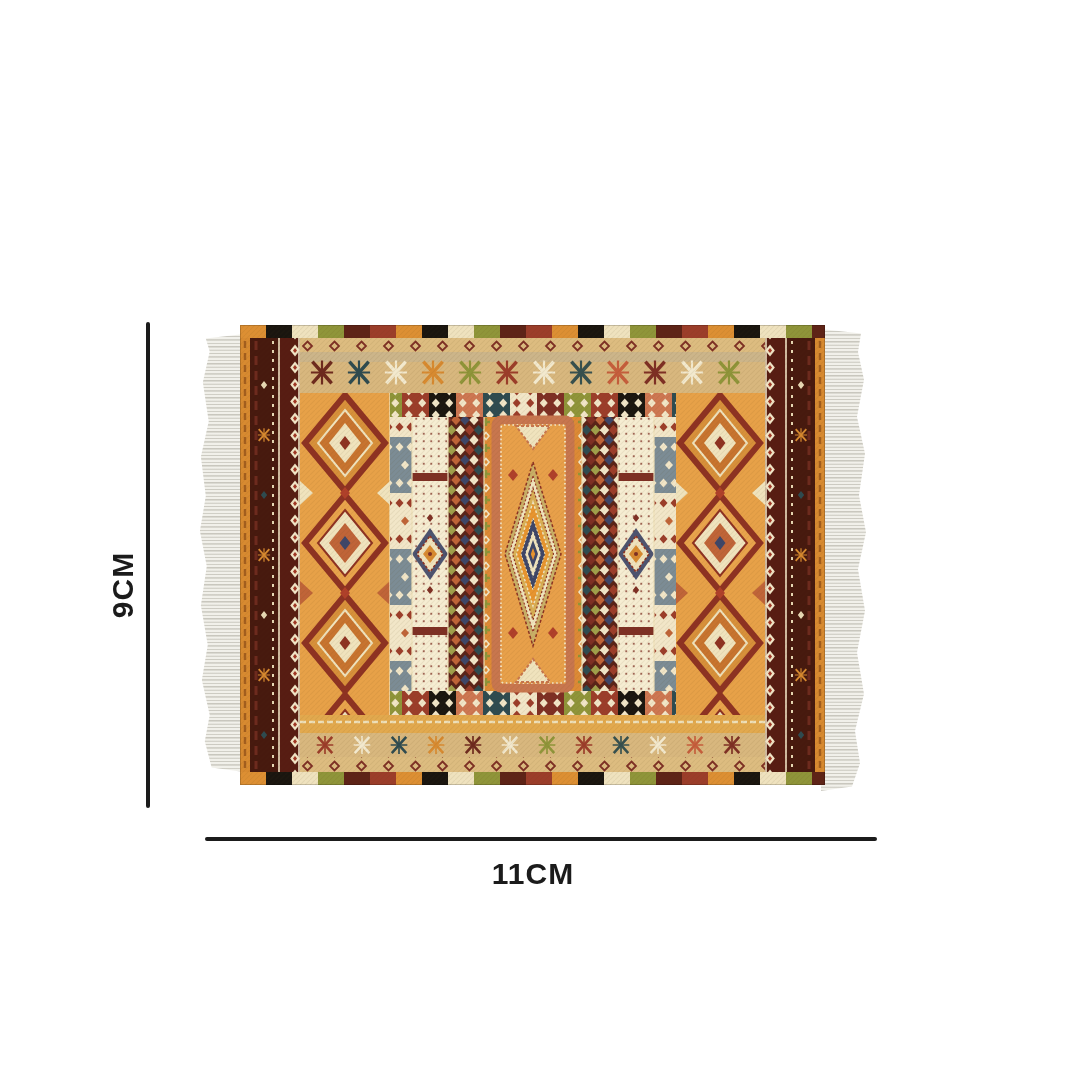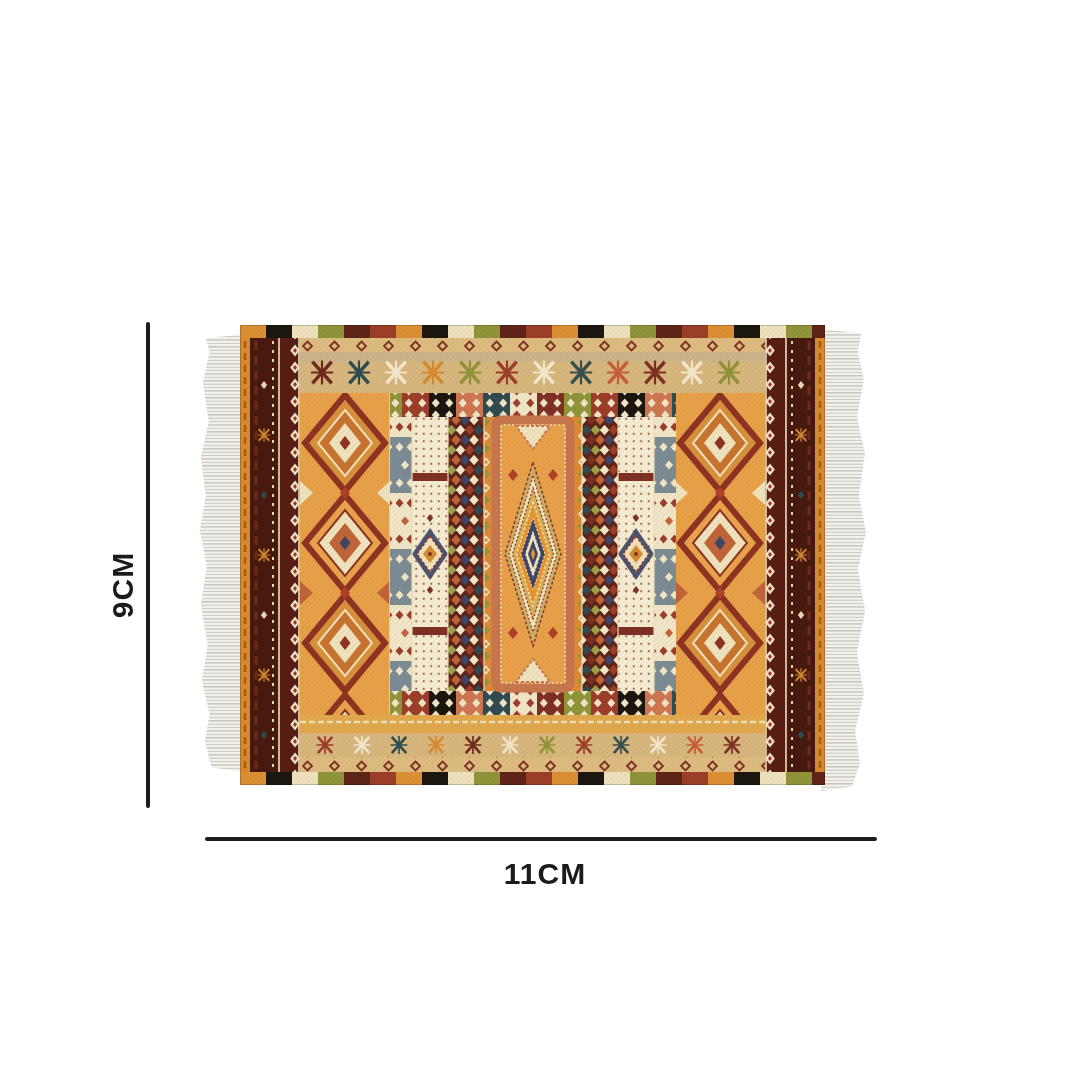--- a/index.html
+++ b/index.html
@@ -10,21 +10,21 @@
     --olive:#8F9539; --teal:#2E4B50; --navy:#3E4668; --gold:#D8AE55; --black:#1A150F;
   }
   html,body{margin:0;padding:0;}
   body{background:var(--bg);font-family:"Liberation Sans",sans-serif;}
   .stage{position:relative;width:1080px;height:1080px;background:var(--bg);overflow:hidden;}
 
   .dim-line-v{position:absolute;left:146px;top:322px;width:4px;height:486px;background:var(--line);border-radius:2px;}
   .dim-line-h{position:absolute;left:205px;top:837px;width:672px;height:4px;background:var(--line);border-radius:2px;}
   .dim-label{position:absolute;color:var(--line);font-weight:700;font-size:30px;letter-spacing:1px;text-align:center;}
   .dim-label.h-label{left:63px;top:565px;width:120px;height:40px;line-height:40px;transform:rotate(-90deg);}
-  .dim-label.w-label{left:209px;top:854px;width:672px;height:40px;line-height:40px;}
+  .dim-label.w-label{left:197px;top:854px;width:672px;height:40px;line-height:40px;}
 
   .fringe{position:absolute;background:repeating-linear-gradient(to bottom,var(--fringe) 0px,var(--fringe) 1.8px,var(--fringe-strand) 2.2px,#dddcd4 3.4px);}
   .fringe.left{left:195px;top:334px;width:49px;height:438px;
     clip-path:polygon(100% 0,100% 100%,34% 99%,20% 93%,30% 87%,14% 79%,26% 71%,12% 62%,24% 53%,10% 45%,22% 37%,12% 28%,28% 20%,16% 11%,30% 4%,22% 1%);}
   .fringe.right{left:821px;top:329px;width:50px;height:462px;
     clip-path:polygon(0 0,0 100%,62% 99%,78% 94%,68% 87%,86% 79%,72% 70%,88% 61%,74% 52%,90% 44%,76% 36%,88% 27%,72% 19%,86% 11%,74% 5%,80% 1%);}
 
   .rug{position:absolute;left:240px;top:325px;width:585px;height:460px;}
 
   

